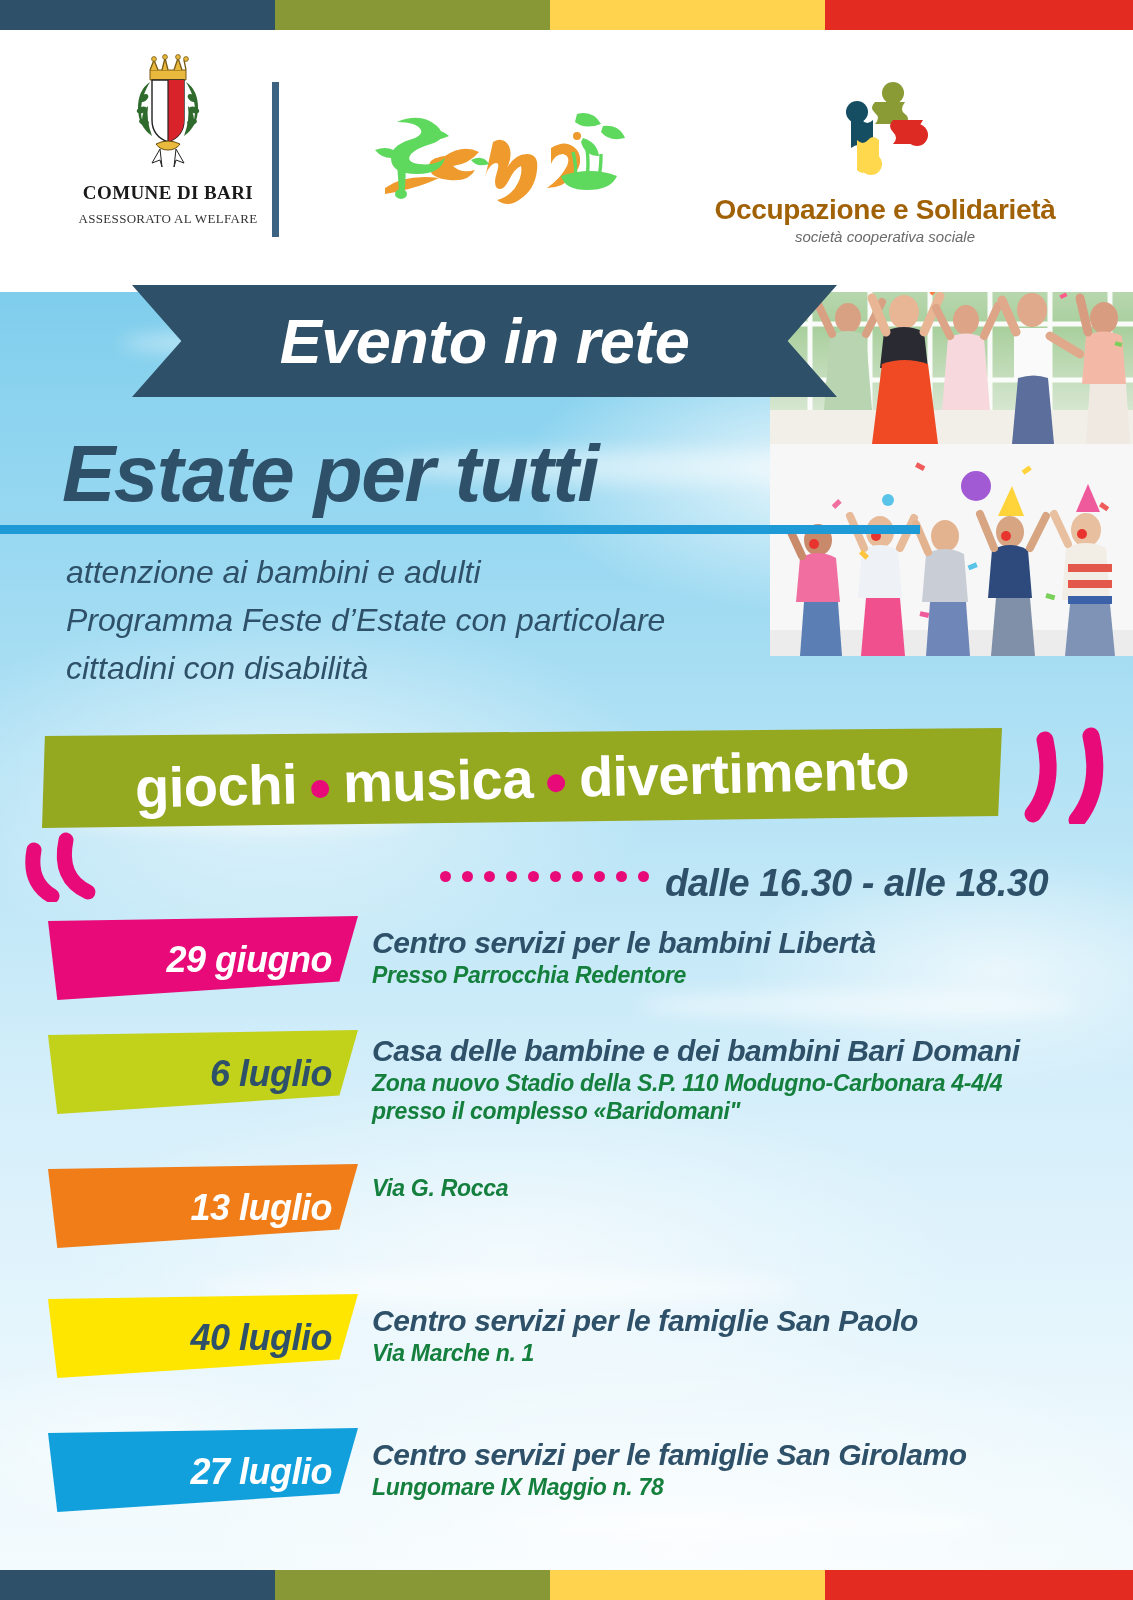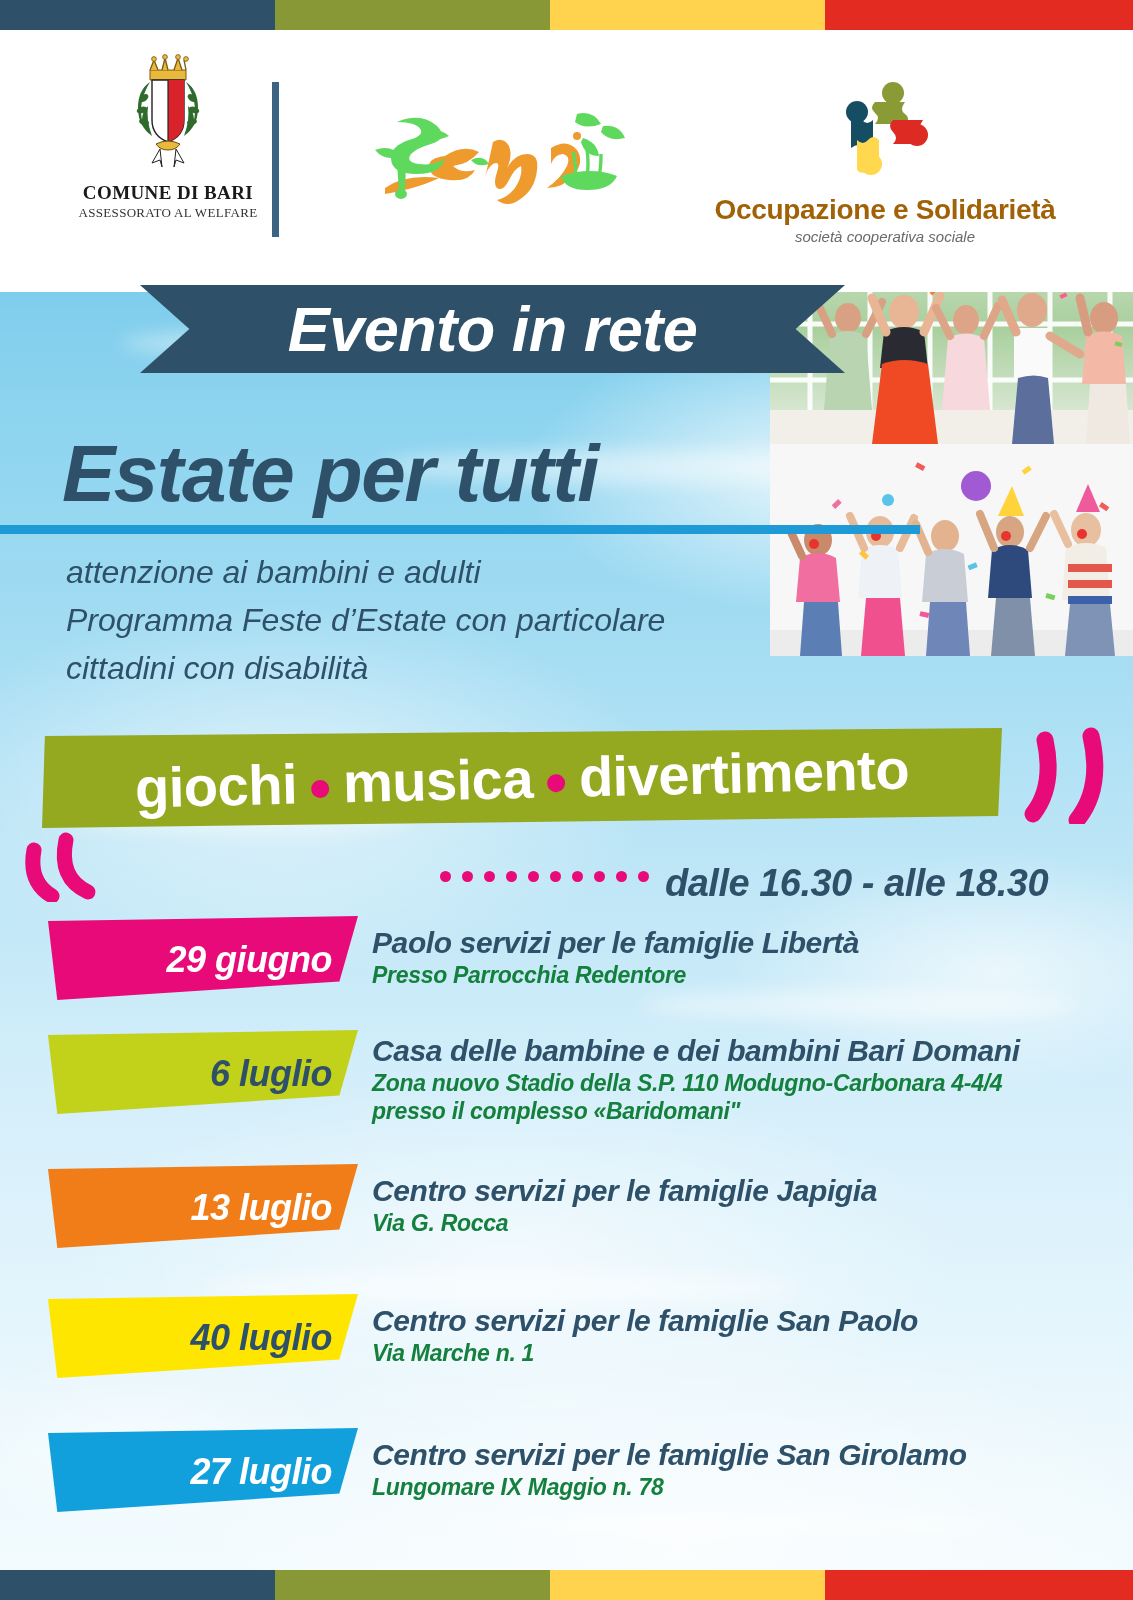--- a/index.html
+++ b/index.html
@@ -49,21 +49,21 @@
   }
   .logo-bari { position:absolute; left:58px; top:18px; width:220px; text-align:center; }
   .crest { width:96px; height:126px; margin:0 auto; }
   .bari-name {
     font-family:"Liberation Serif", serif;
     font-size:19px; letter-spacing:.4px; color:#1a1a1a; margin-top:4px;
     font-variant:small-caps; font-weight:700; white-space:nowrap;
   }
   .bari-sub {
     font-family:"Liberation Serif", serif;
-    font-size:13px; letter-spacing:.3px; color:#333; margin-top:1px;
+    font-size:13px; letter-spacing:.3px; color:#333; margin-top:7px;
     font-variant:small-caps; white-space:nowrap;
   }
   .divider {
     position:absolute; left:272px; top:52px; width:7px; height:155px;
     background:#3c6382;
   }
   .logo-semi { position:absolute; left:345px; top:62px; width:290px; height:120px; }
   .logo-occ { position:absolute; left:700px; top:50px; width:370px; text-align:center; }
   .occ-puzzle { width:108px; height:104px; margin:0 auto 6px; }
   .occ-name {
@@ -80,21 +80,21 @@
   
   .photo {
     position:absolute; right:0; width:363px; height:212px; overflow:hidden; z-index:2;
   }
   .photo.one { top:232px; }
   .photo.two { top:444px; }
   .ph-inner { position:absolute; inset:0; }
 
   
   .banner-evento {
-    position:absolute; left:140px; top:285px; width:705px; height:88px; z-index:5;
+    position:absolute; left:132px; top:285px; width:705px; height:112px; z-index:5;
   }
   .banner-evento .shape {
     position:absolute; inset:0; background:#2e5169;
     clip-path:polygon(0 0, 100% 0, 93% 50%, 100% 100%, 0 100%, 7% 50%);
     filter:drop-shadow(5px 8px 7px rgba(30,60,85,.33));
   }
   .banner-evento .txt {
     position:absolute; left:0; top:0; width:100%; height:100%;
     display:flex; align-items:center; justify-content:center;
     color:#ffffff; font-size:63px; font-weight:700; font-style:italic;
@@ -443,21 +443,21 @@
       </span>
     <span class="time-text">dalle 16.30 - alle 18.30</span>
   </div>
 
   <div class="row" style="top:916px;">
     <div class="tag" style="top:0;">
       <div class="shape" id="sh0" style="background: rgb(232, 10, 120);"></div>
       <div class="label" id="lb0" style="color: rgb(255, 255, 255);">29 giugno</div>
     </div>
     <div class="info" style="top:10px;">
-      <div class="venue">Paolo servizi per le famiglie Libertà</div>
+      <div class="venue">Centro servizi per le bambini Libertà</div>
       <div class="addr">Presso Parrocchia Redentore</div>
     </div>
   </div>
 
   <div class="row" style="top:1030px;">
     <div class="tag" style="top:0;">
       <div class="shape" id="sh1" style="background: rgb(194, 209, 26);"></div>
       <div class="label" id="lb1" style="color: rgb(46, 81, 105);">6 luglio</div>
     </div>
     <div class="info" style="top:4px;">
@@ -466,21 +466,20 @@
       <div class="addr">presso il complesso «Baridomani"</div>
     </div>
   </div>
 
   <div class="row" style="top:1164px;">
     <div class="tag" style="top:0;">
       <div class="shape" id="sh2" style="background: rgb(240, 125, 24);"></div>
       <div class="label" id="lb2" style="color: rgb(255, 255, 255);">13 luglio</div>
     </div>
     <div class="info" style="top:10px;">
-      <div class="venue">Centro servizi per le famiglie Japigia</div>
       <div class="addr">Via G. Rocca</div>
     </div>
   </div>
 
   <div class="row" style="top:1294px;">
     <div class="tag" style="top:0;">
       <div class="shape" id="sh3" style="background: rgb(255, 230, 0);"></div>
       <div class="label" id="lb3" style="color: rgb(46, 81, 105);">40 luglio</div>
     </div>
     <div class="info" style="top:10px;">

